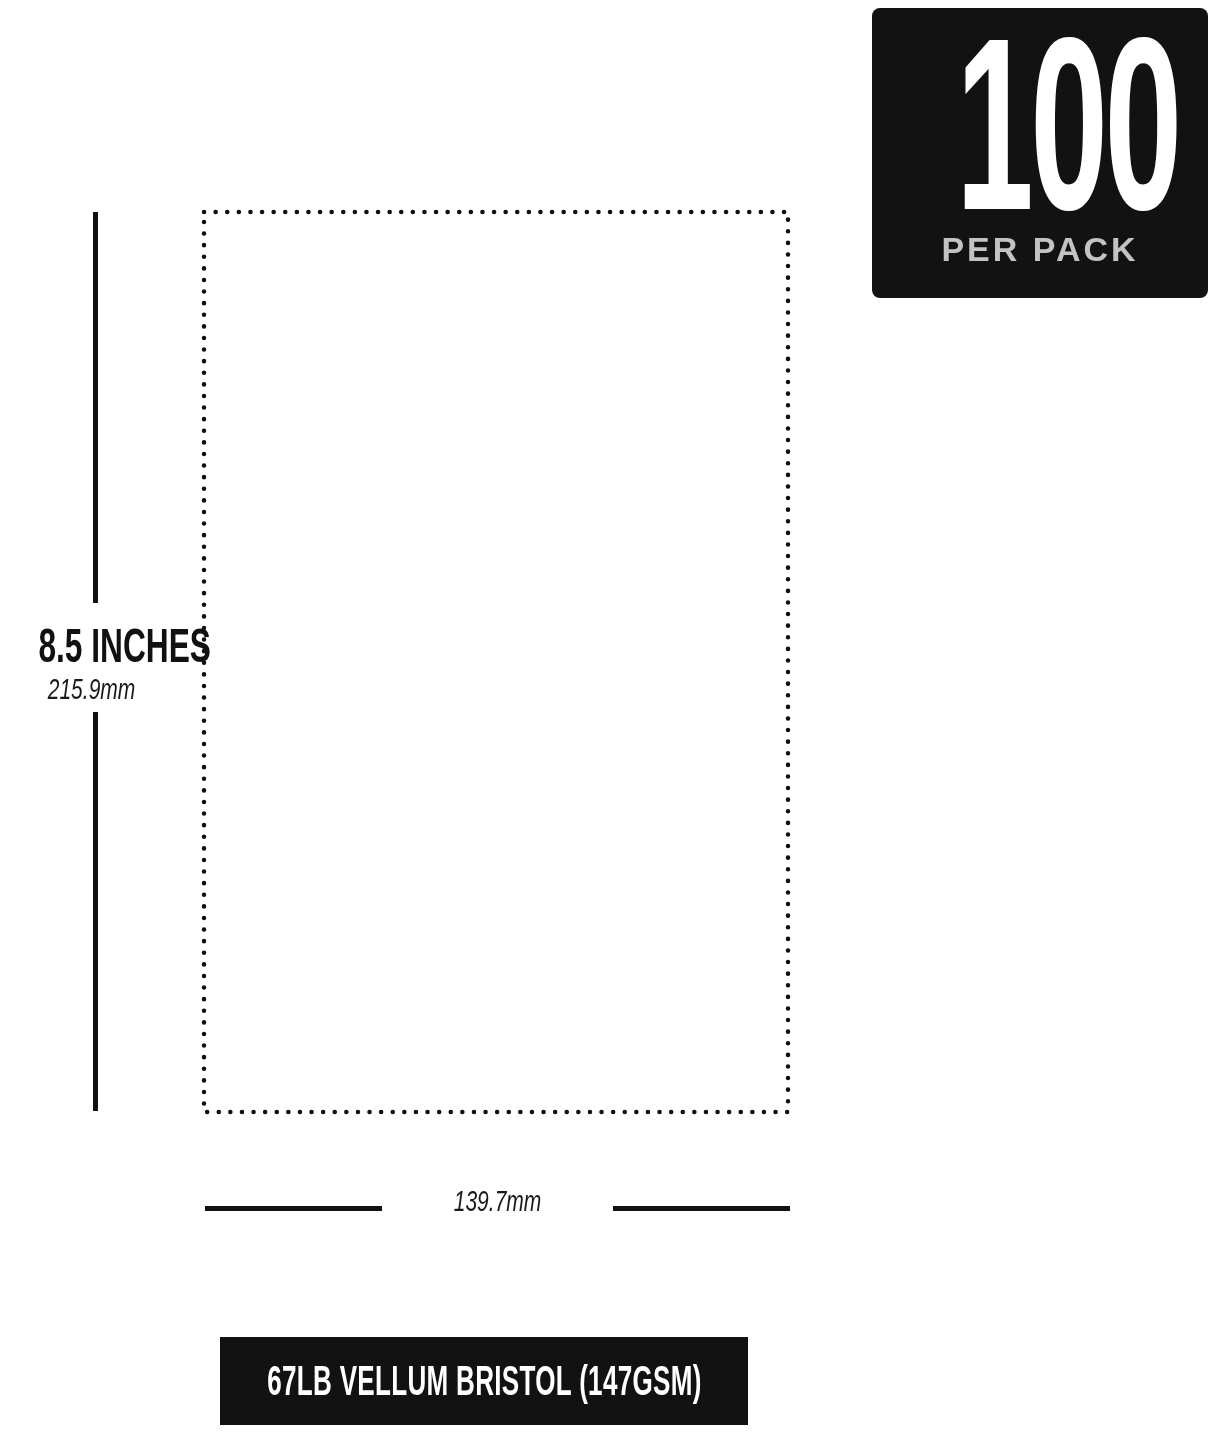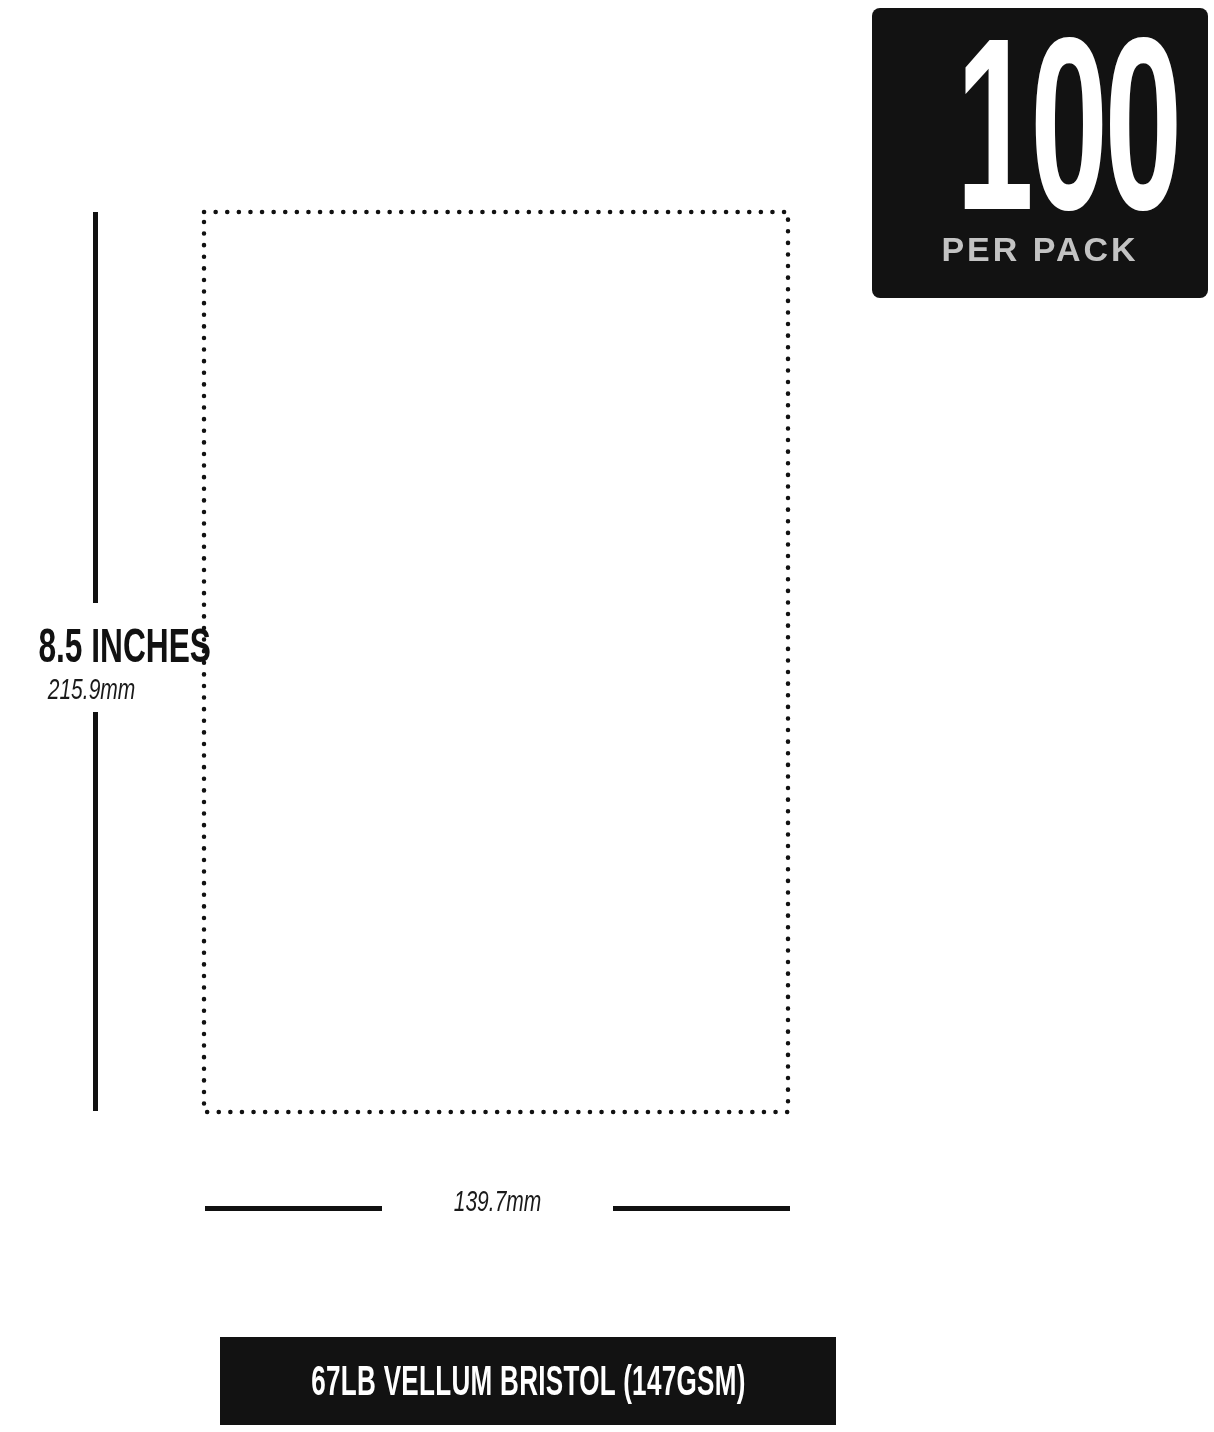--- a/index.html
+++ b/index.html
@@ -115,21 +115,21 @@
     letter-spacing: 3px;
     color: #c3c3c3;
     white-space: nowrap;
   }
 
   
   .footer-bar {
     position: absolute;
     left: 220px;
     top: 1337px;
-    width: 616px;
+    width: 528px;
     height: 88px;
     background: #121212;
     display: flex;
     align-items: center;
     justify-content: center;
   }
   .footer-text {
     font-size: 42px;
     font-weight: bold;
     color: #ffffff;

